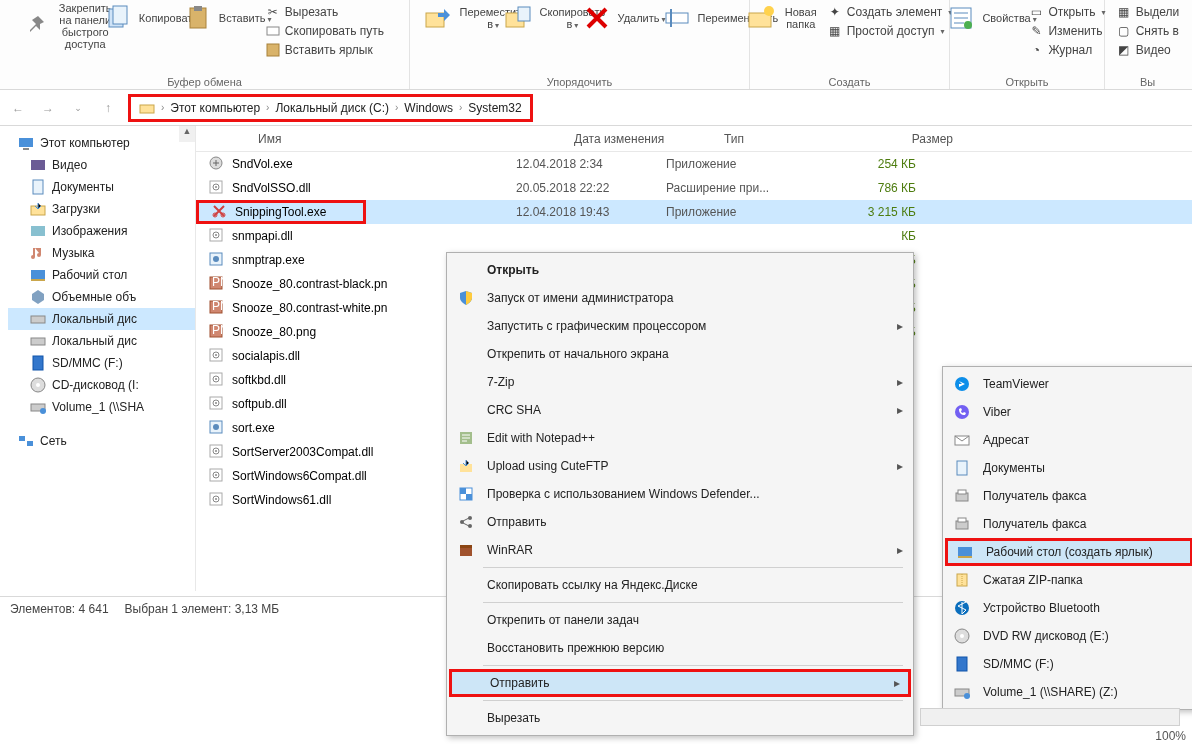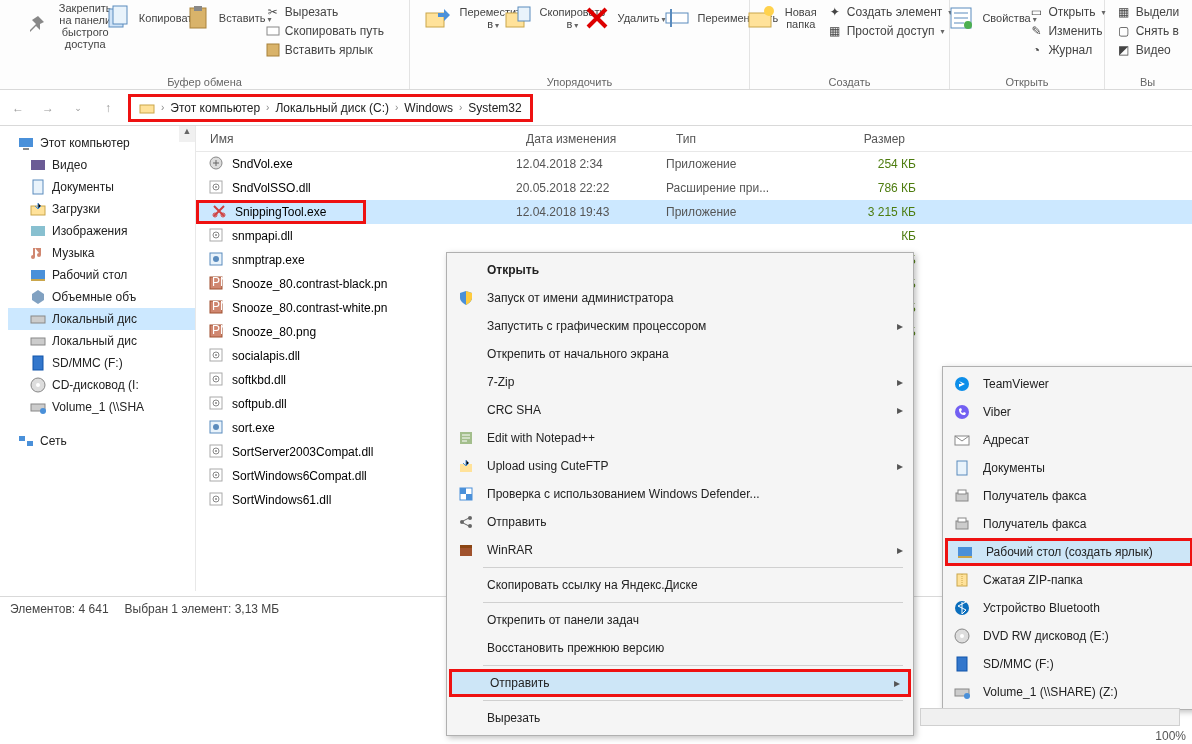--- a/index.html
+++ b/index.html
@@ -27,21 +27,21 @@
 .tree { width: 196px; border-right: 1px solid #e8e8e8; padding: 6px 0 0 8px; position: relative; }
 .tree .scrollbtn { position: absolute; right: 0; top: 0; width: 16px; height: 16px; background: #f0f0f0; text-align: center; font-size: 9px; color: #666; }
 .tree-item { display: flex; align-items: center; gap: 6px; padding: 3px 4px 3px 22px; color: #222; white-space: nowrap; overflow: hidden; }
 .tree-item.active { background: #cce8ff; }
 .tree-item .ic { width: 16px; height: 16px; flex-shrink: 0; }
 .tree-item.top { padding-left: 10px; }
 
 .listarea { flex: 1; position: relative; }
 .cols { display: flex; border-bottom: 1px solid #e8e8e8; height: 26px; align-items: center; color: #555; }
 .col { padding: 0 10px; border-right: 1px solid transparent; }
-.col.name { width: 320px; padding-left: 14px; }
+.col.name { width: 320px; padding-left: 14px; margin-left: 48px; }
 .col.date { width: 150px; }
 .col.type { width: 150px; }
 .col.size { width: 100px; text-align: right; }
 
 .files { }
 .frow { display: flex; align-items: center; height: 24px; }
 .frow.sel { background: #cce8ff; }
 .frow .fname { width: 320px; display: flex; align-items: center; gap: 6px; padding-left: 12px; }
 .frow .fic { width: 18px; height: 18px; flex-shrink: 0; }
 .frow .fdate { width: 150px; color: #555; }

